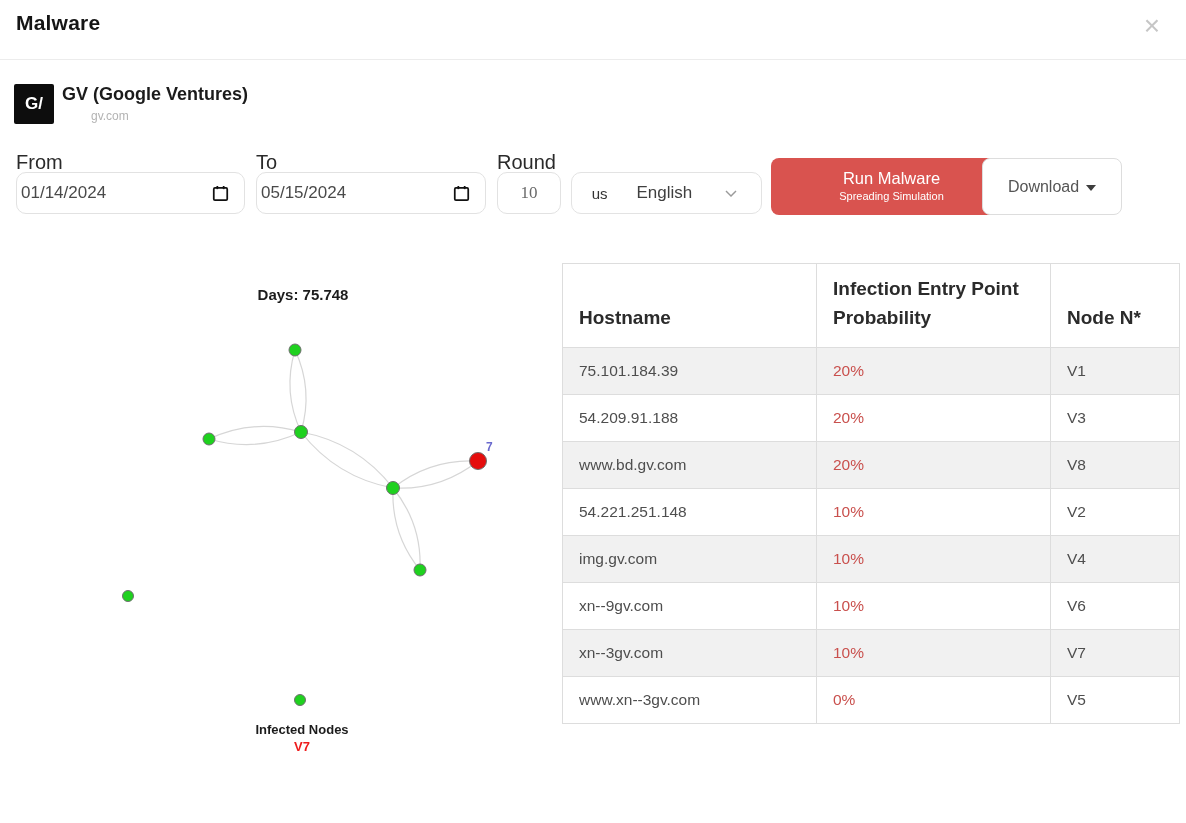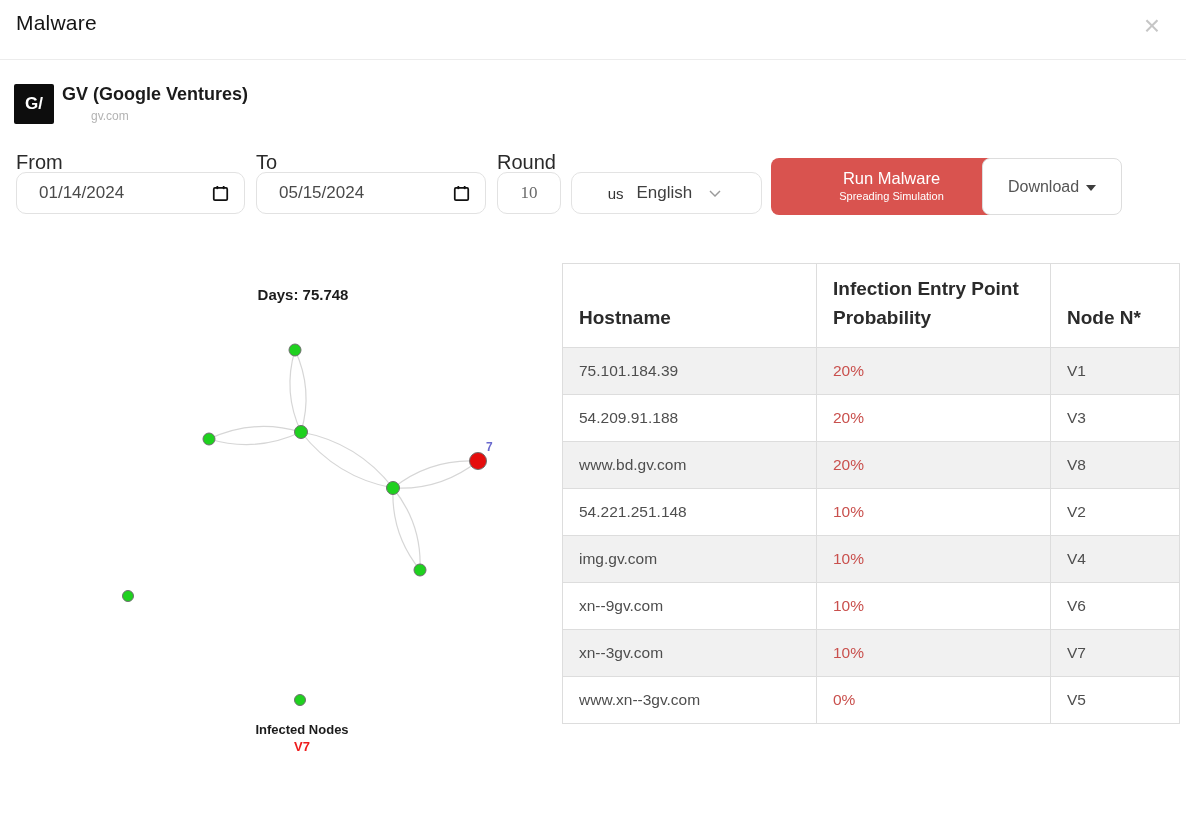--- a/index.html
+++ b/index.html
@@ -1,42 +1,42 @@
 <!DOCTYPE html>
 <html><head>
 <meta charset="utf-8">
 <style>
   * { margin:0; padding:0; box-sizing:border-box; }
   html,body { width:1186px; height:823px; background:#fff;
     font-family:"Liberation Sans", sans-serif; -webkit-font-smoothing:antialiased; }
   .stage { position:relative; width:1186px; height:823px; background:#fff; overflow:hidden; }
 
   
-  .modal-title { position:absolute; left:16px; top:11px; font-size:21px; font-weight:400; color:#151515; letter-spacing:.2px; }
+  .modal-title { position:absolute; left:16px; top:11px; font-size:21px; font-weight:700; color:#151515; letter-spacing:.2px; }
   .close-btn { position:absolute; right:18px; top:10px; width:32px; height:32px; border:0; background:transparent;
     color:#c6c6c6; font-size:28px; line-height:30px; cursor:pointer; font-weight:400; }
   .header-divider { position:absolute; left:0; top:59px; width:1186px; height:0; border-top:1px solid #ececec; }
 
   
   .logo { position:absolute; left:14px; top:84px; width:40px; height:40px; background:#0d0d0d; border-radius:2px;
     color:#fff; font-weight:700; font-size:17px; display:flex; align-items:center; justify-content:center; letter-spacing:0; }
   .company-name { position:absolute; left:62px; top:84px; font-size:18px; font-weight:700; color:#1b1b1b; }
   .company-domain { position:absolute; left:63px; top:109px; font-size:12px; color:#b3b3b3;margin-left:28px; }
 
   
   .field-label { position:absolute; top:151px; font-size:20px; color:#2a2a2a; }
   .text-input { position:absolute; top:172px; height:42px; border:1px solid #e2e2e2; border-radius:10px;
     font-family:Liberation Serif, serif; font-size:17px; color:#4a4a4a; background:#fff; outline:none; }
   .date-wrap { position:absolute; top:172px; height:42px; border:1px solid #e2e2e2; border-radius:10px; background:#fff;
-    display:flex; align-items:center; justify-content:space-between; padding:0 14px 0 22px; cursor:pointer; }
+    display:flex; align-items:center; justify-content:space-between; padding:0 14px 0 4px; cursor:pointer; }
   .date-wrap span.val { font-size:17px; color:#4a4a4a; }
   .cal-icon { width:19px; height:19px; display:block; }
   .round-input { left:497px; width:64px; text-align:center; color:#6a6a6a; }
   .lang-select { position:absolute; left:571px; top:172px; width:191px; height:42px; border:1px solid #e3e3e3;
-    border-radius:10px; background:#fff; display:flex; align-items:center; justify-content:center; gap:13px; cursor:pointer; }
+    border-radius:10px; background:#fff; display:flex; align-items:center; justify-content:center; gap:29px; cursor:pointer; }
   .lang-code { font-size:15px; color:#333; }
   .lang-name { font-size:17px; color:#3f3f3f; }
   .run-btn { position:absolute; left:771px; top:158px; width:241px; height:57px; border:0; border-radius:8px;
     color:#fff; cursor:pointer; font-family:"Liberation Sans",sans-serif; }
   .run-btn .l1 { font-size:16.5px; display:block; line-height:20px; }
   .run-btn .l2 { font-size:11px; display:block; line-height:17px; }
   .download-btn { position:absolute; left:982px; top:158px; width:140px; height:57px; background:#fff;
     border:1px solid #ddd; border-radius:8px; cursor:pointer; font-family:"Liberation Sans",sans-serif;
     font-size:16px; color:#555; display:flex; align-items:center; justify-content:center; gap:7px; }
   .caret-down { width:0; height:0; border-left:5px solid transparent; border-right:5px solid transparent; border-top:6px solid #3d3d3d; margin-top:2px; }

